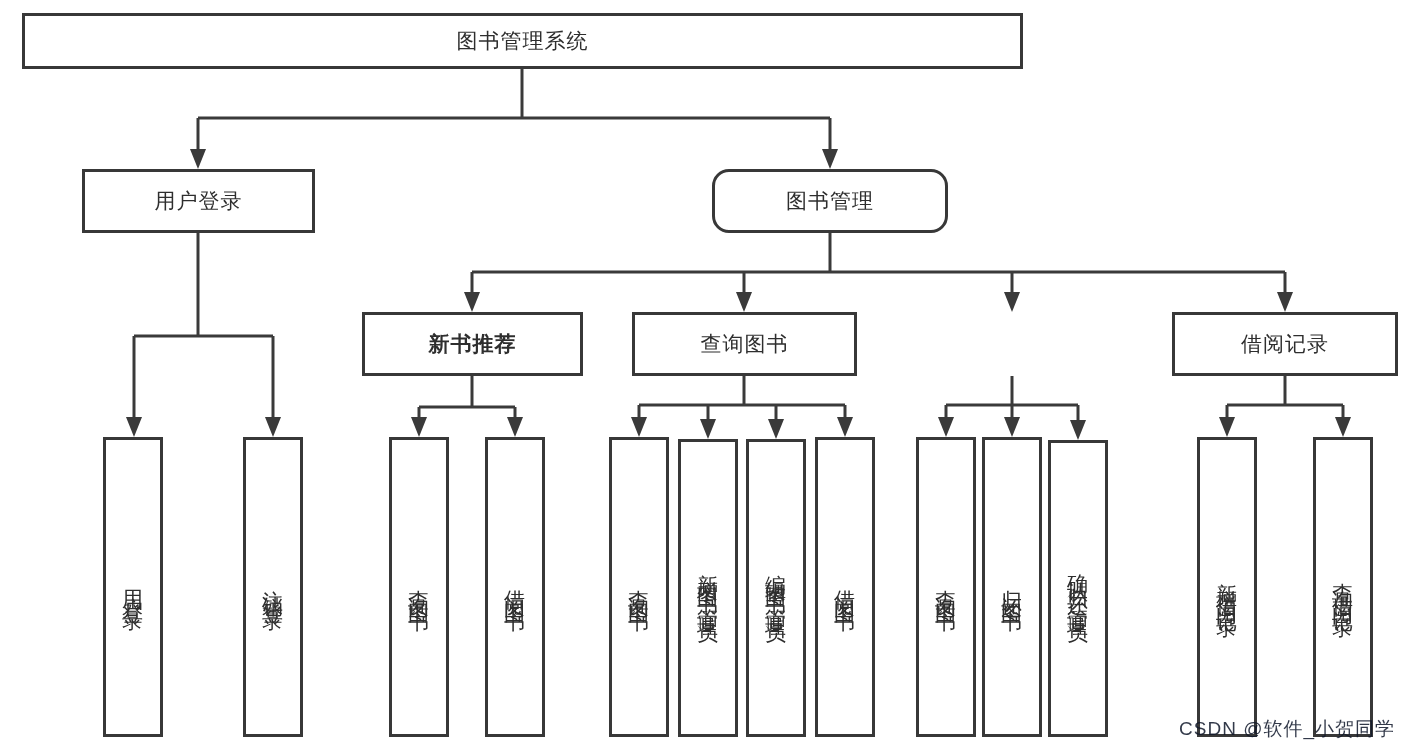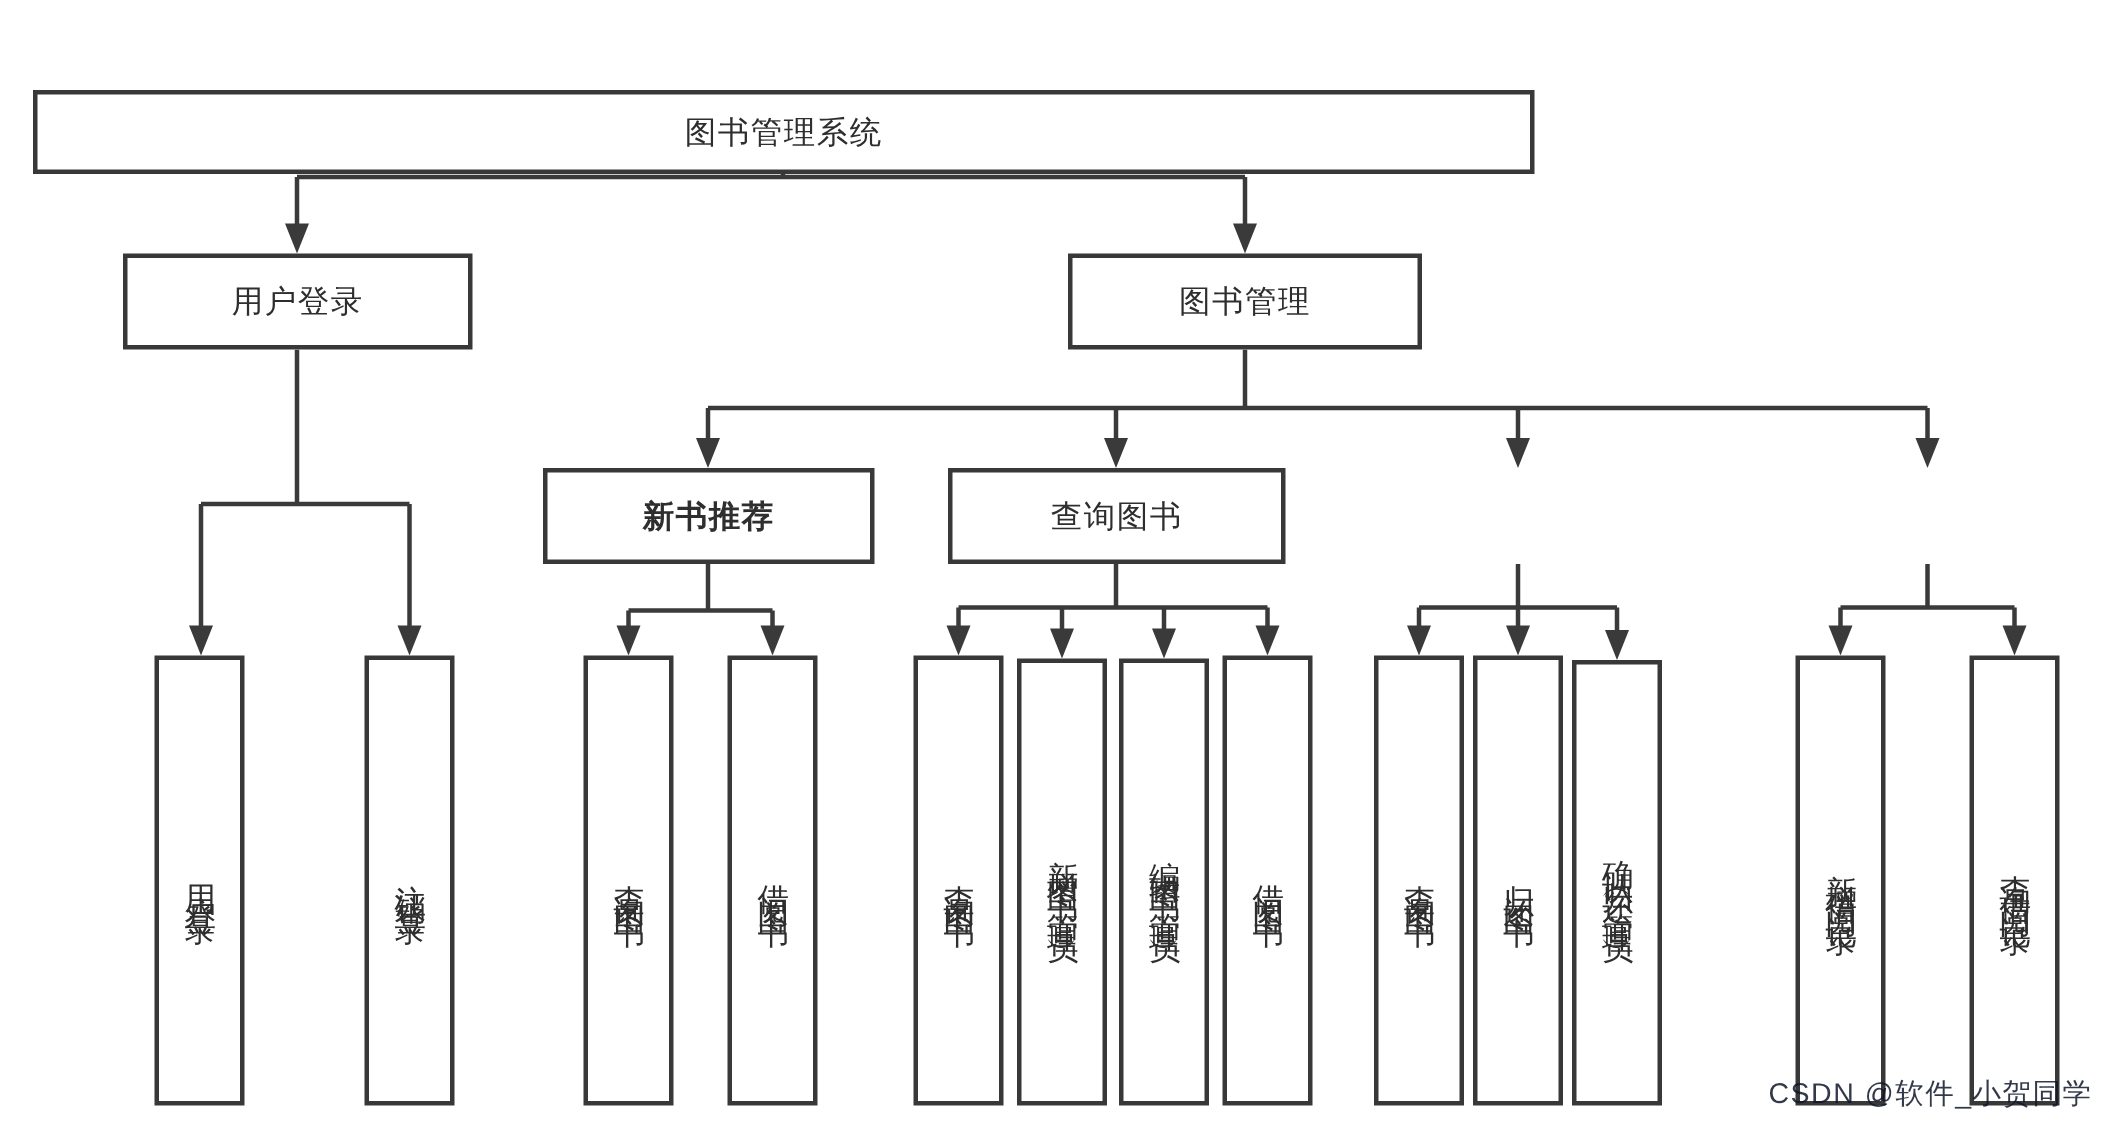--- a/index.html
+++ b/index.html
@@ -110,36 +110,39 @@
       <polygon points="1070,420 1086,420 1078,440" fill="#3a3a3a" stroke="none"></polygon>
 
     <path d="M1285 376 V405"></path>
     <path d="M1227 405 H1343"></path>
     <path d="M1227 405 V421"></path>
       <polygon points="1219,417 1235,417 1227,437" fill="#3a3a3a" stroke="none"></polygon>
     <path d="M1343 405 V421"></path>
       <polygon points="1335,417 1351,417 1343,437" fill="#3a3a3a" stroke="none"></polygon>
   </svg>
 
-  <div class="node" style="left:22px;top:13px;width:1001px;height:56px;margin-top:47px;">
+  <div class="node" style="left:22px;top:13px;width:1001px;height:56px;">
     <span>图书管理系统</span>
   </div>
 
   <div class="node" style="left:82px;top:169px;width:233px;height:64px;">
     <span>用户登录</span>
   </div>
-  <div class="node" style="left:712px;top:169px;width:236px;height:64px;">
+  <div class="node" style="left:712px;top:169px;width:236px;height:64px;border-radius:17px;">
     <span>图书管理</span>
   </div>
 
   <div class="node" style="left:362px;top:312px;width:221px;height:64px;font-weight:bold;">
     <span>新书推荐</span>
   </div>
   <div class="node" style="left:632px;top:312px;width:225px;height:64px;">
     <span>查询图书</span>
+  </div>
+  <div class="node" style="left:1172px;top:312px;width:226px;height:64px;">
+    <span>借阅记录</span>
   </div>
 
   <div class="vnode" style="left:103px;top:437px;width:60px;height:300px;">
     <span class="vtext">用户登录</span>
   </div>
   <div class="vnode" style="left:243px;top:437px;width:60px;height:300px;">
     <span class="vtext">注销登录</span>
   </div>
 
   <div class="vnode" style="left:389px;top:437px;width:60px;height:300px;">

